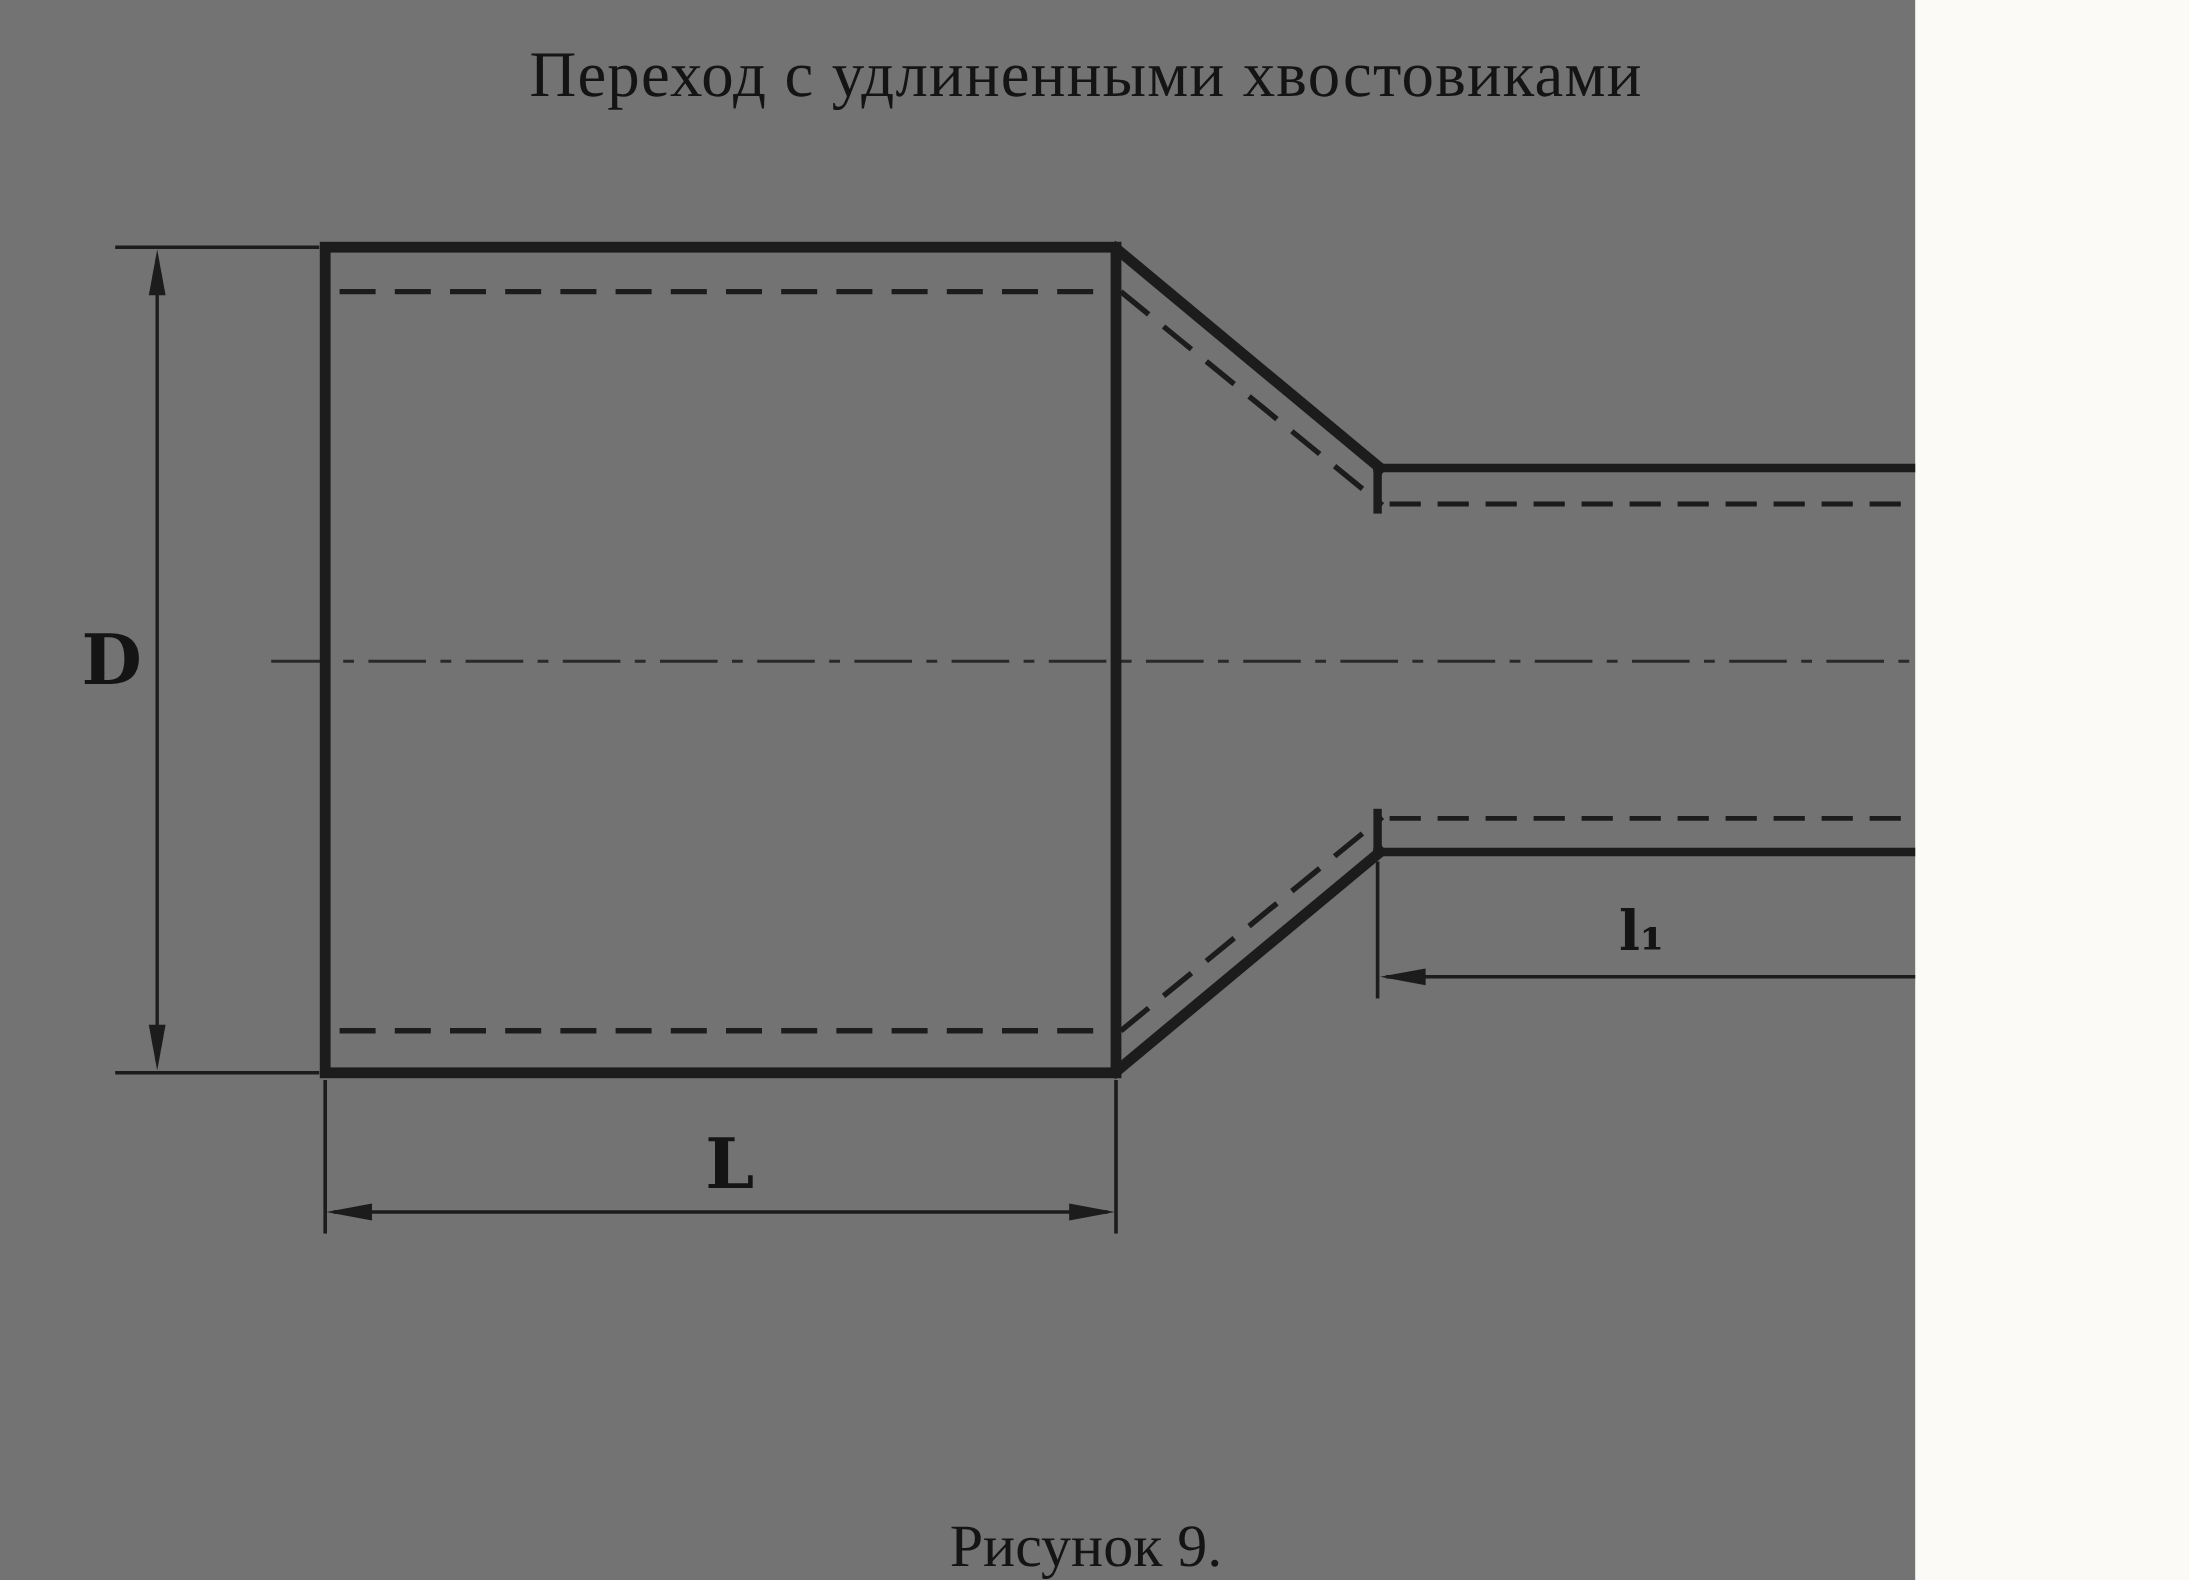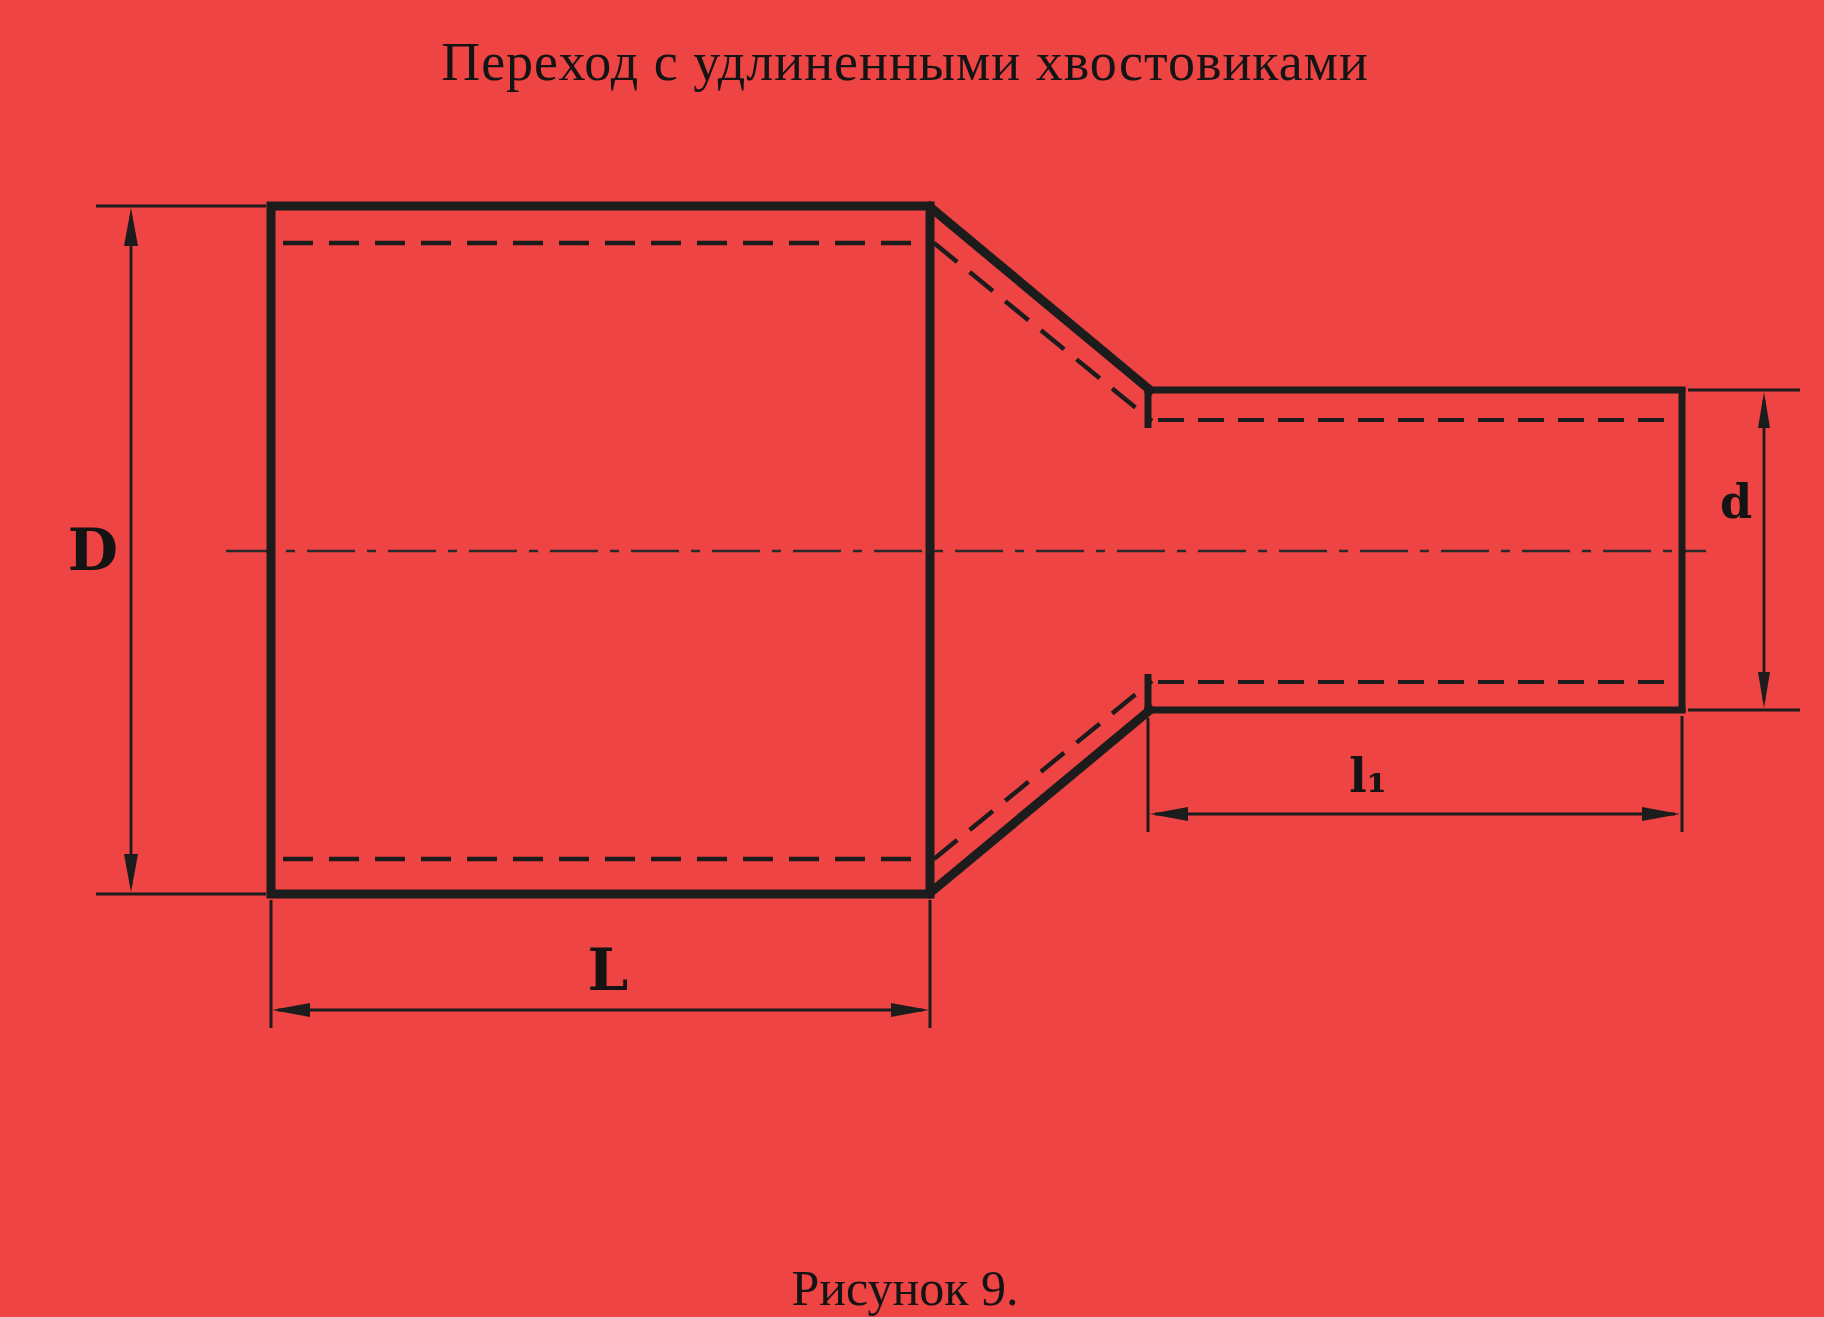--- a/index.html
+++ b/index.html
@@ -1,21 +1,21 @@
 <!DOCTYPE html>
 <html><head>
 <meta charset="utf-8">
 <style>
   html, body { margin: 0; padding: 0; }
   body { background: #fbfaf6; }
   .page {
     position: relative;
-    width: 1824px;
+    width: 1596px;
     height: 1317px;
-    background: #ef4444;
+    background: #737373;
     overflow: hidden;
   }
   svg { display: block; width: 1824px; height: 1317px; }
   .title-text {
     font-family: "Liberation Serif", "DejaVu Serif", serif;
     fill: #141414;
     letter-spacing: 1px;
   }
   .caption-text {
     font-family: "Liberation Serif", "DejaVu Serif", serif;

